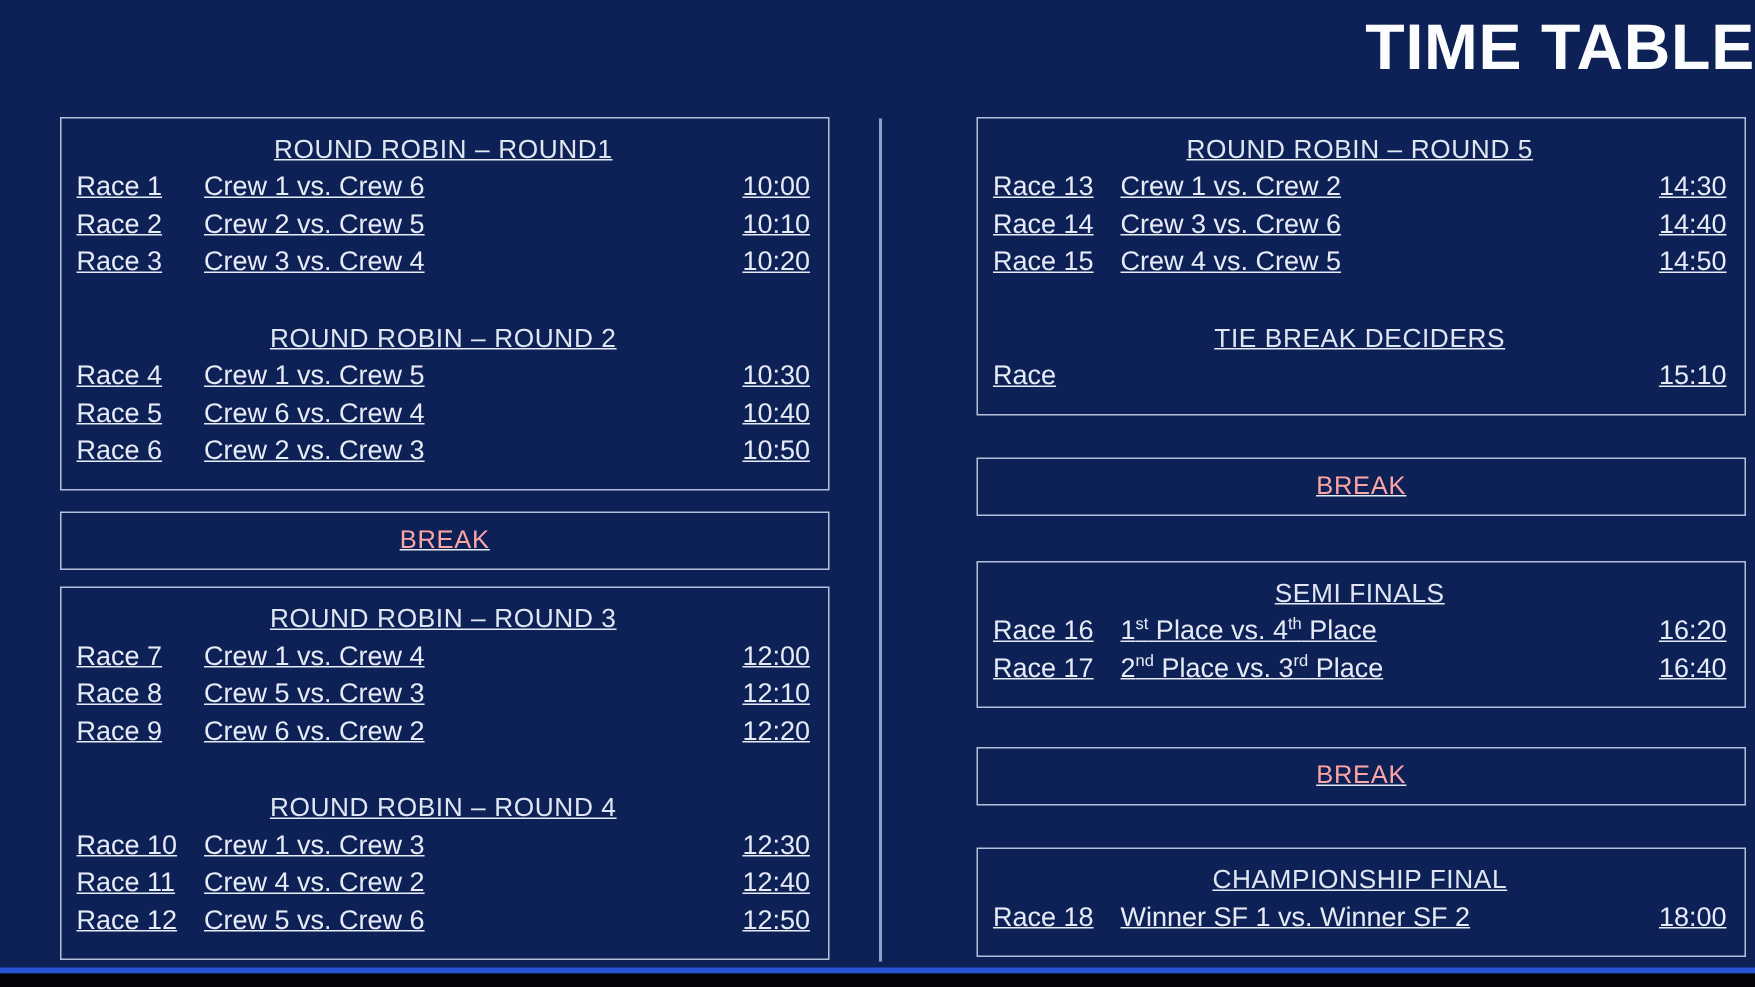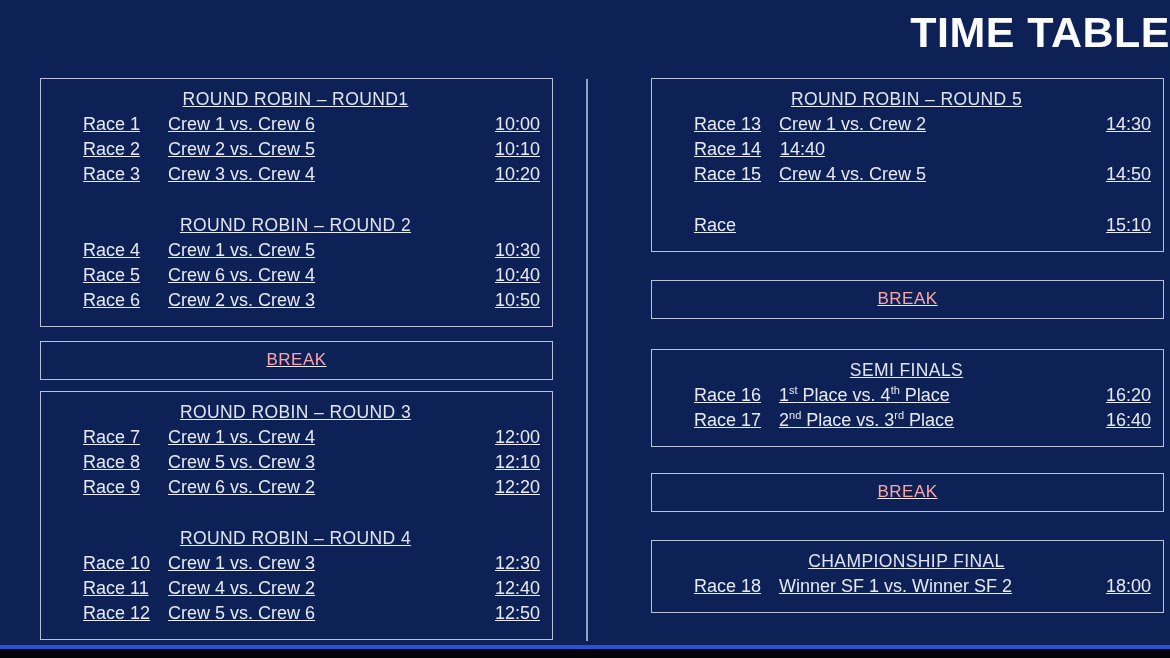--- a/index.html
+++ b/index.html
@@ -30,21 +30,21 @@
   .break-label {
     text-align:center; font-size:17px; letter-spacing:0.5px; line-height:22px;
     color:#fca5a5;
   }
   .sec + .sec { margin-top:26px; }
   .sec-header {
     text-align:center; font-size:17.5px; line-height:25px; letter-spacing:0.4px;
     color:#dfe6f2;
   }
   .row { display:flex; align-items:baseline; font-size:18px; line-height:25px; }
-  .race  { flex:0 0 85px; white-space:nowrap;margin-left:32px; }
+  .race  { flex:0 0 85px; white-space:nowrap; }
   .match { flex:1 1 auto; white-space:nowrap; }
   .time  { flex:0 0 auto; min-width:46px; text-align:right; }
   sup { font-size:11px; line-height:0; }
 
   
   .col-left  .box.break   { margin-top:14px; }
   .col-left  .box.second  { margin-top:11px; }
   .col-right .break-1     { margin-top:28px; }
   .col-right .semis       { margin-top:30px; }
   .col-right .break-2     { margin-top:26px; }
@@ -158,29 +158,31 @@
     <section class="box">
       <div class="sec">
         <div class="sec-header">ROUND ROBIN – ROUND 5</div>
         <div class="row">
           <span class="race">Race 13</span>
           <span class="match">Crew 1 vs. Crew 2</span>
           <span class="time">14:30</span>
         </div>
         <div class="row">
           <span class="race">Race 14</span>
+          <span class="match">Crew 3 vs. Crew 6</span>
           <span class="time">14:40</span>
         </div>
         <div class="row">
           <span class="race">Race 15</span>
           <span class="match">Crew 4 vs. Crew 5</span>
           <span class="time">14:50</span>
         </div>
       </div>
       <div class="sec">
+        <div class="sec-header">TIE BREAK DECIDERS</div>
         <div class="row">
           <span class="race">Race</span>
           <span class="match"></span>
           <span class="time">15:10</span>
         </div>
       </div>
     </section>
 
     <section class="box break break-1">
       <div class="break-label">BREAK</div>

